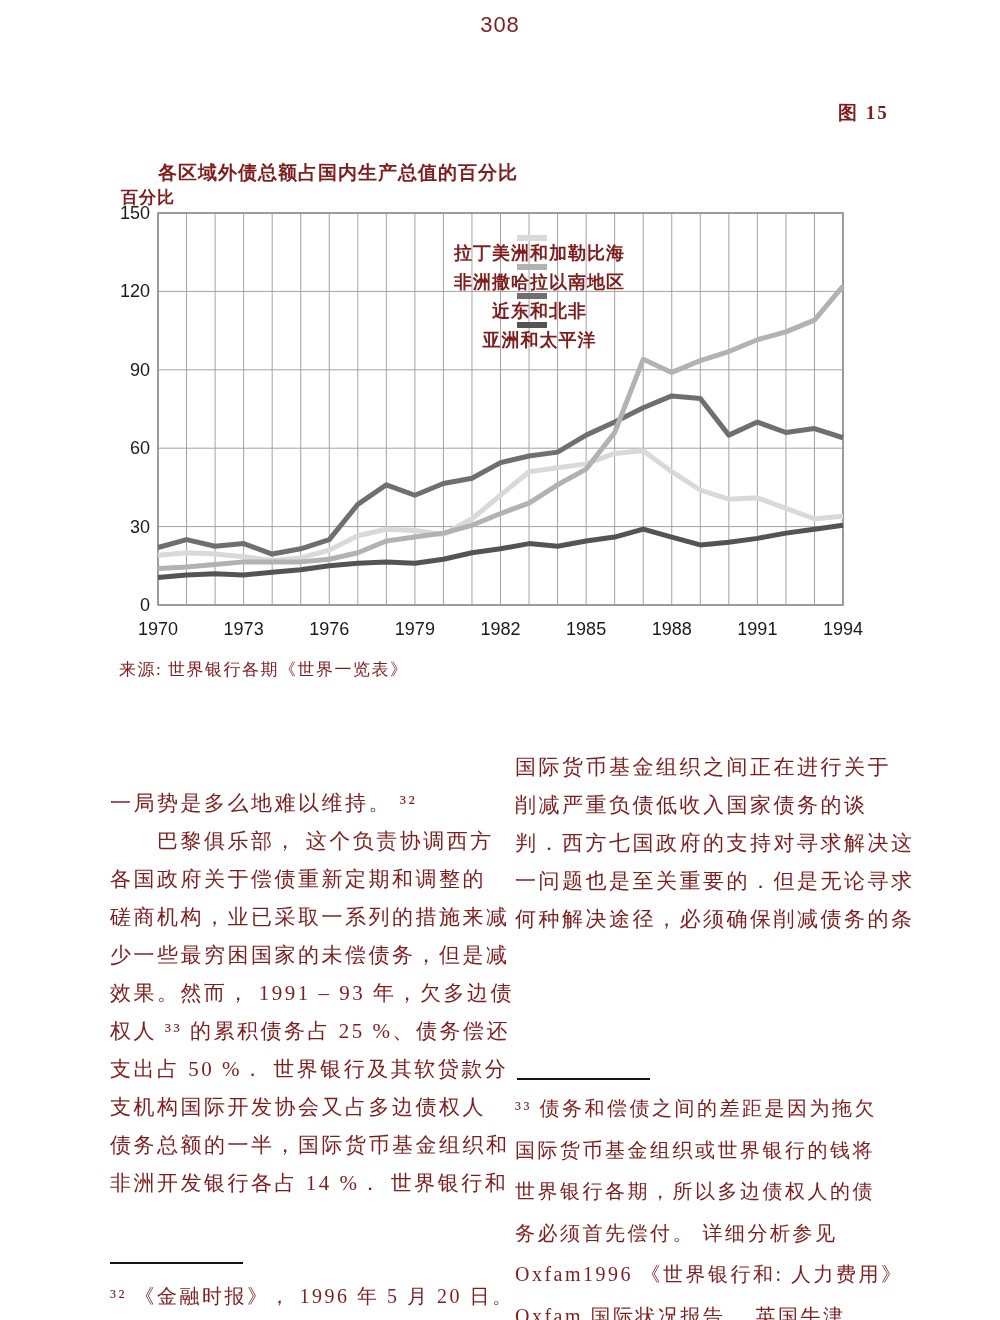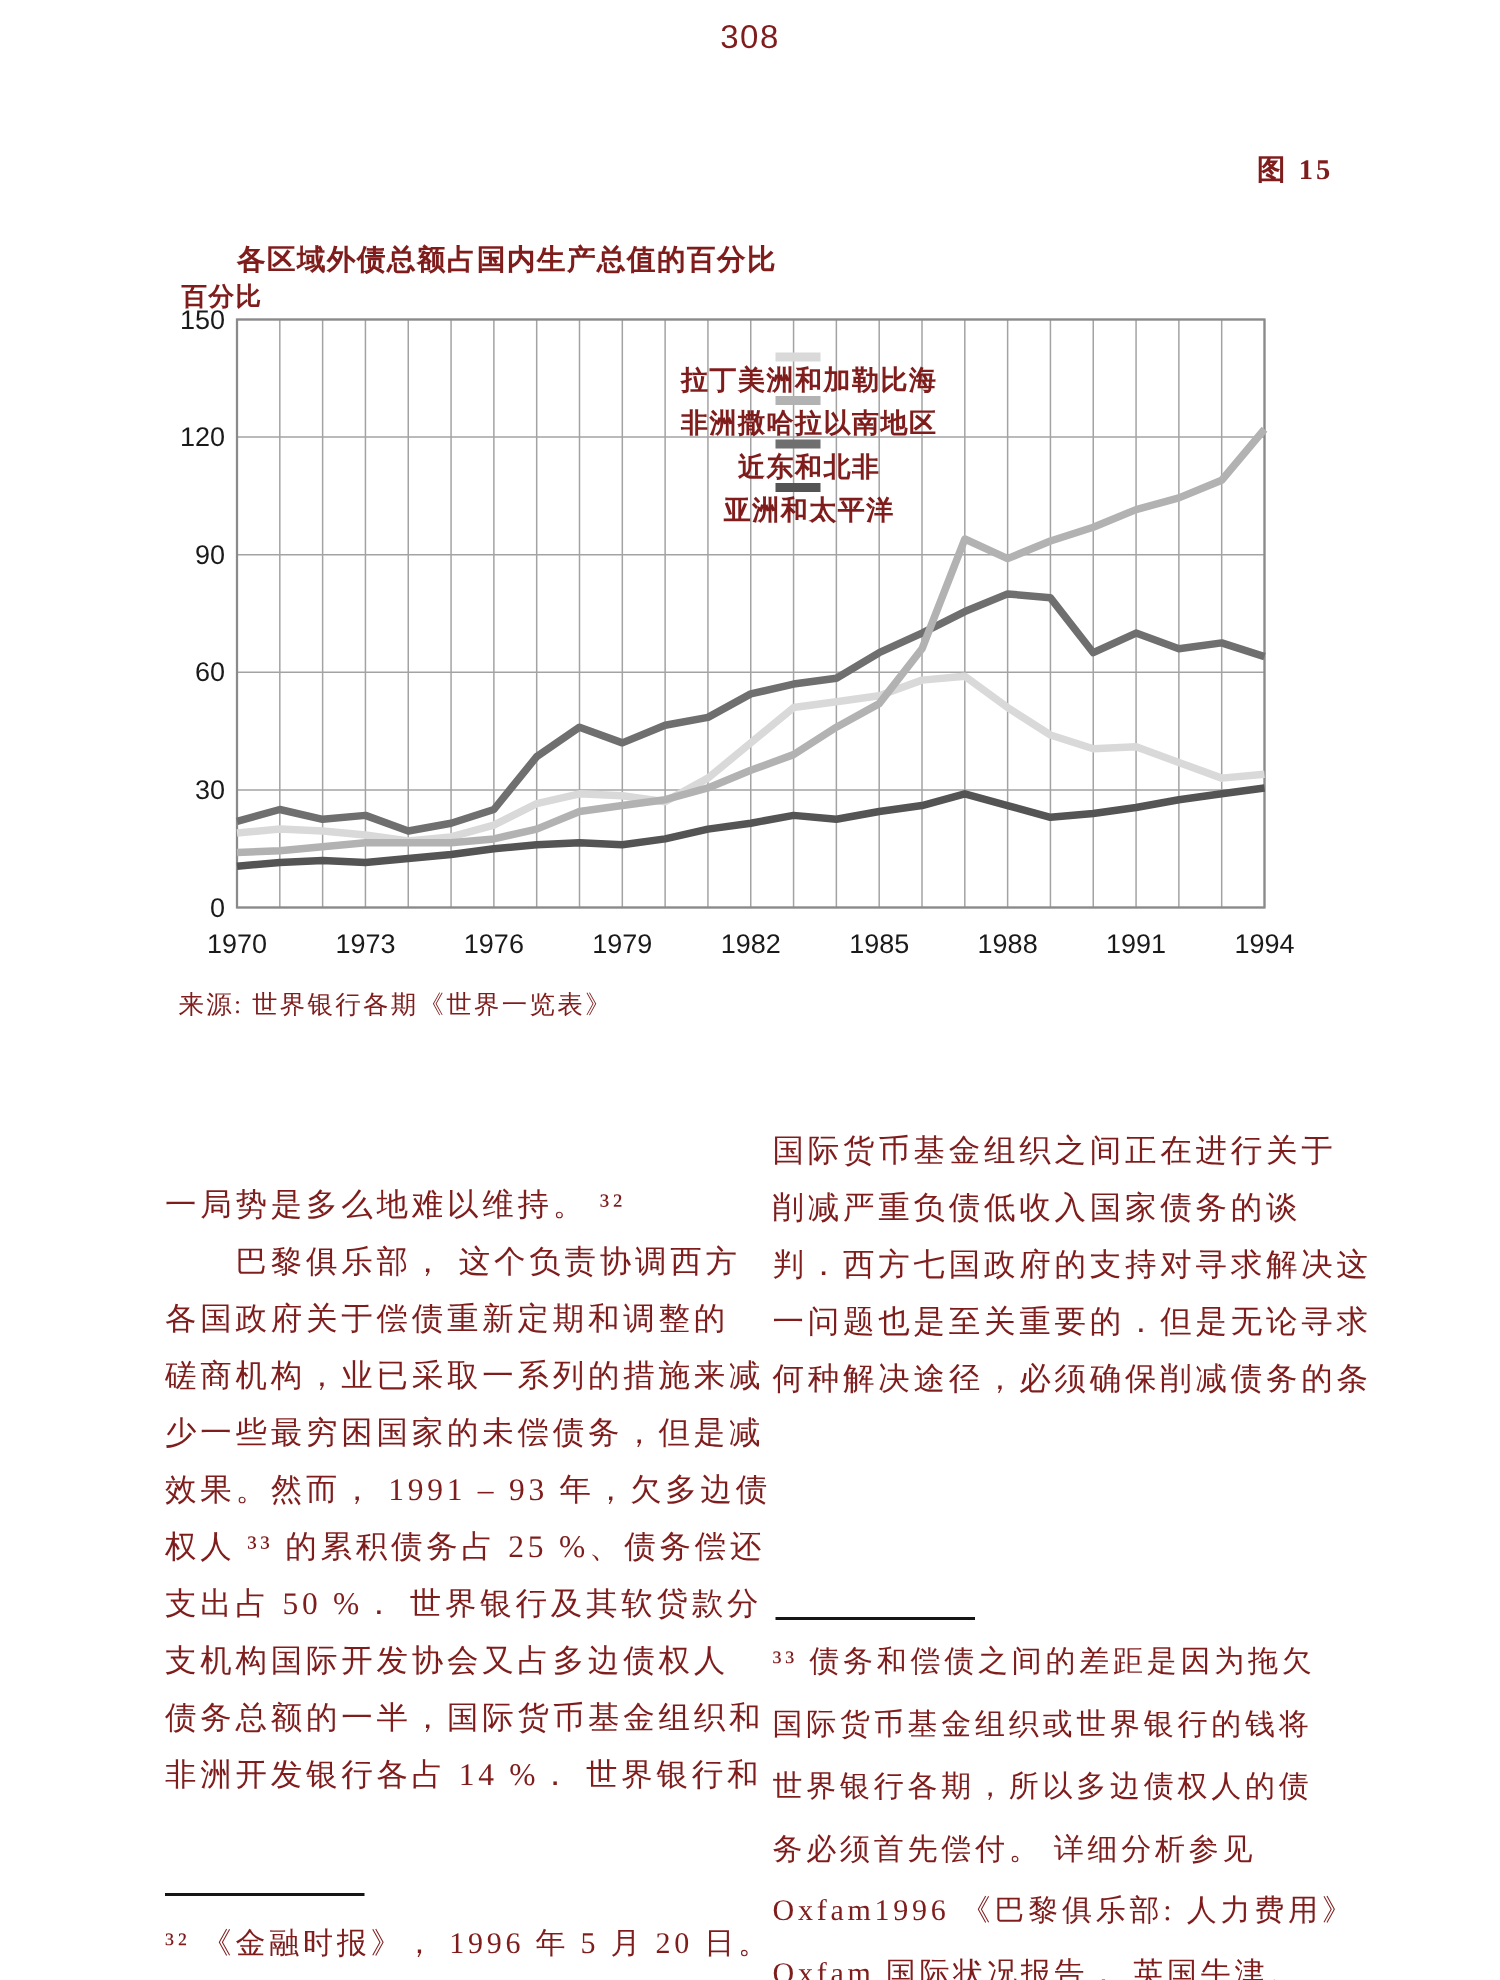--- a/index.html
+++ b/index.html
@@ -136,16 +136,16 @@
   <div class="fn fn-left">
       <div>³² 《金融时报》， 1996 年 5 月 20 日。</div>
     </div>
 
   <div class="fnrule fnrule-right"></div>
   <div class="fn fn-right">
       <div>³³ 债务和偿债之间的差距是因为拖欠</div>
       <div>国际货币基金组织或世界银行的钱将</div>
       <div>世界银行各期，所以多边债权人的债</div>
       <div>务必须首先偿付。 详细分析参见</div>
-      <div>Oxfam1996 《巴黎俱乐部: 人力费用》</div>
+      <div>Oxfam1996 《世界银行和: 人力费用》</div>
       <div>Oxfam 国际状况报告， 英国牛津。</div>
     </div>
 </div>
 
 </body></html>

